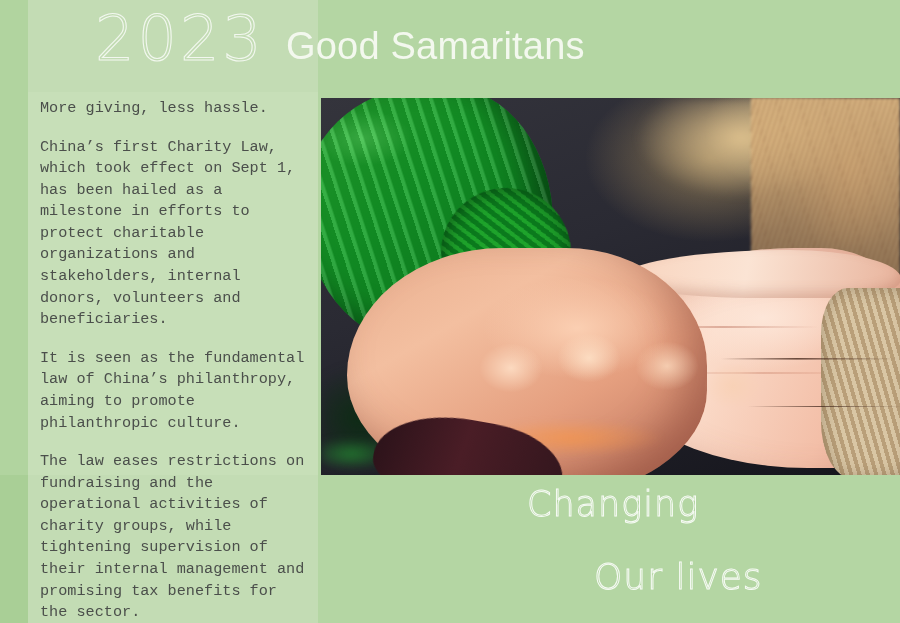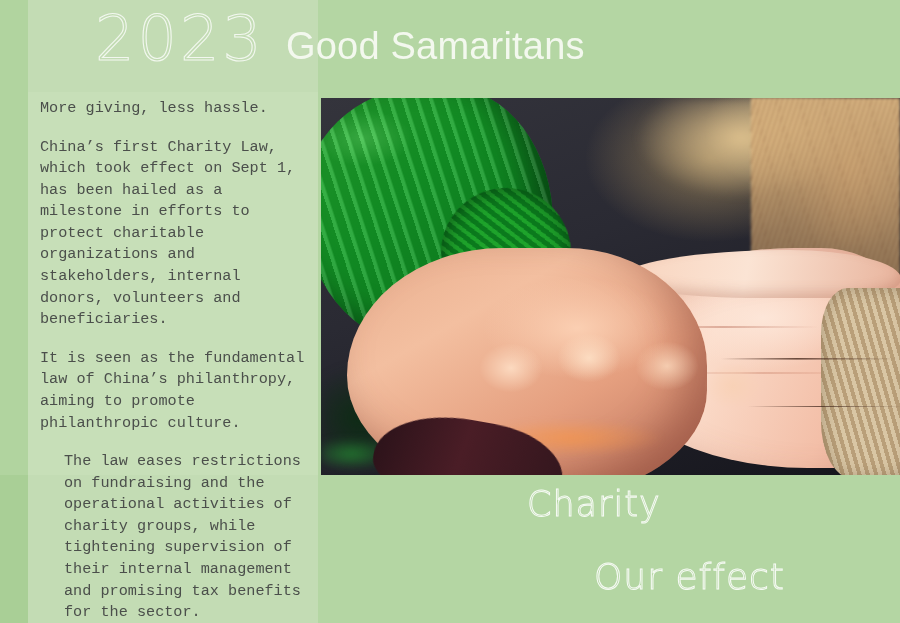--- a/index.html
+++ b/index.html
@@ -108,21 +108,21 @@
     left: 40px; top: 98px;
     width: 272px;
     font-family: Liberation Mono, monospace;
     font-size: 15.2px;
     line-height: 1.42;
     color: #4b4f4b;
   }
   .article p {
     margin: 0 0 17px 0;
   }
-  .article p:last-child { margin-bottom: 0; margin-left: 24px; }
+  .article p:last-child { margin-bottom: 0; }
 
   
   .photo {
     position: absolute;
     left: 321px; top: 98px;
     width: 579px; height: 377px;
     overflow: hidden;
     background: #1d1d26;
   }
   .photo .layer { position: absolute; }
@@ -355,17 +355,17 @@
     <div class="layer ph-knit"></div>
     <div class="layer ph-fist"></div>
     <div class="layer ph-knuckles"></div>
     <div class="layer ph-rimlight"></div>
     <div class="layer ph-thumb"></div>
     <div class="layer ph-strand"></div>
     <div class="layer ph-strand2"></div>
   </div>
 
   <div class="footer-script">
-    <span class="l1">Charity</span>
-    <span class="l3">Our effect</span>
+    <span class="l1">Changing</span>
+    <span class="l3">Our lives</span>
   </div>
 
 </div>
 
 </body></html>

